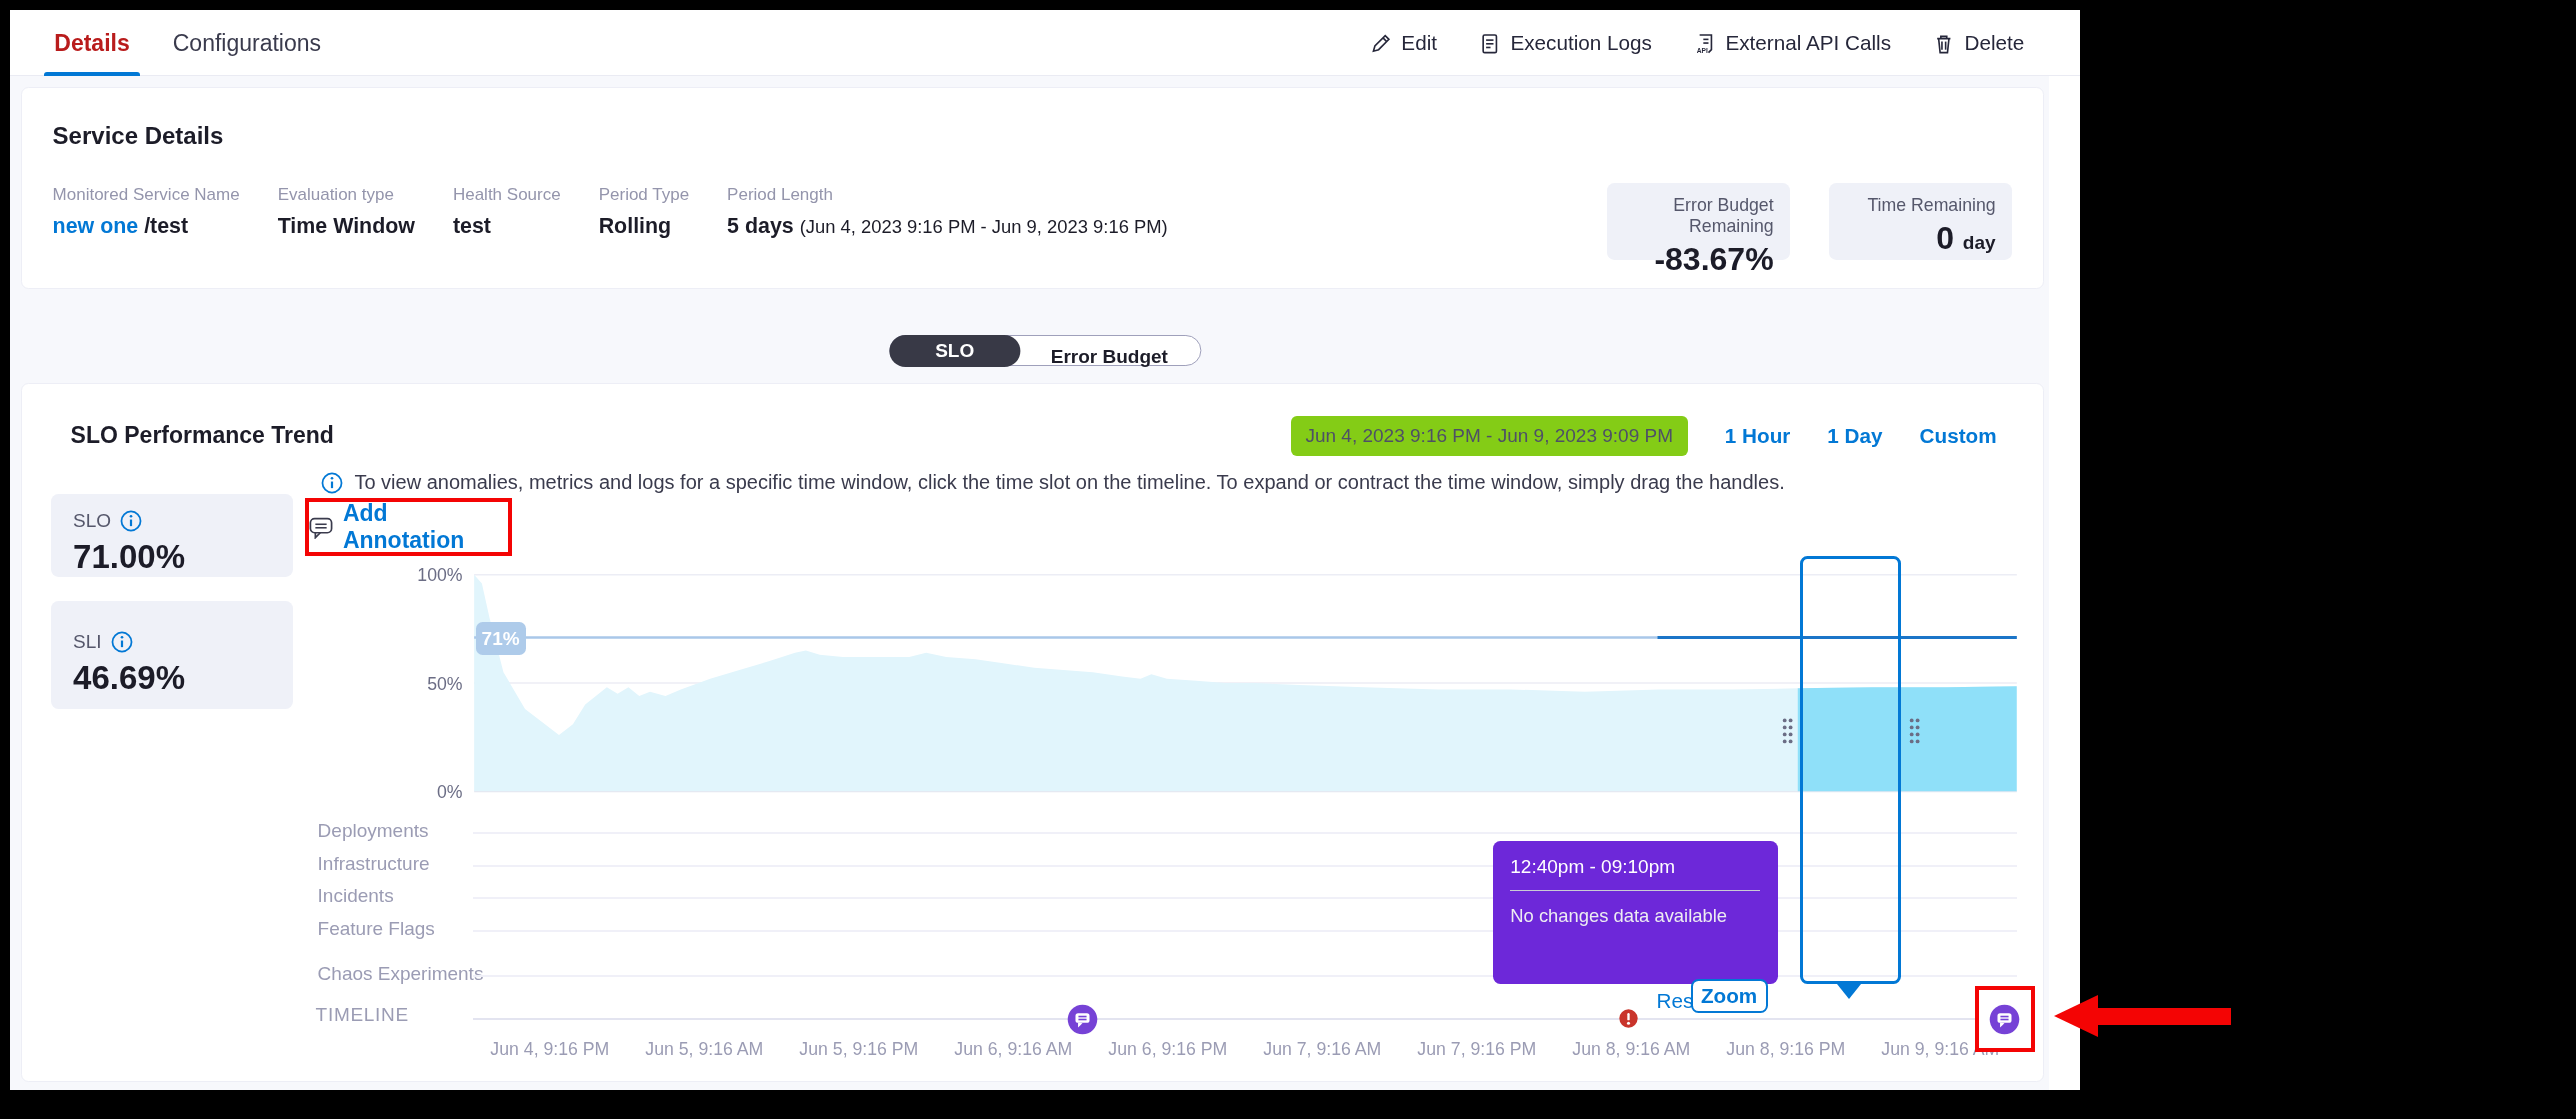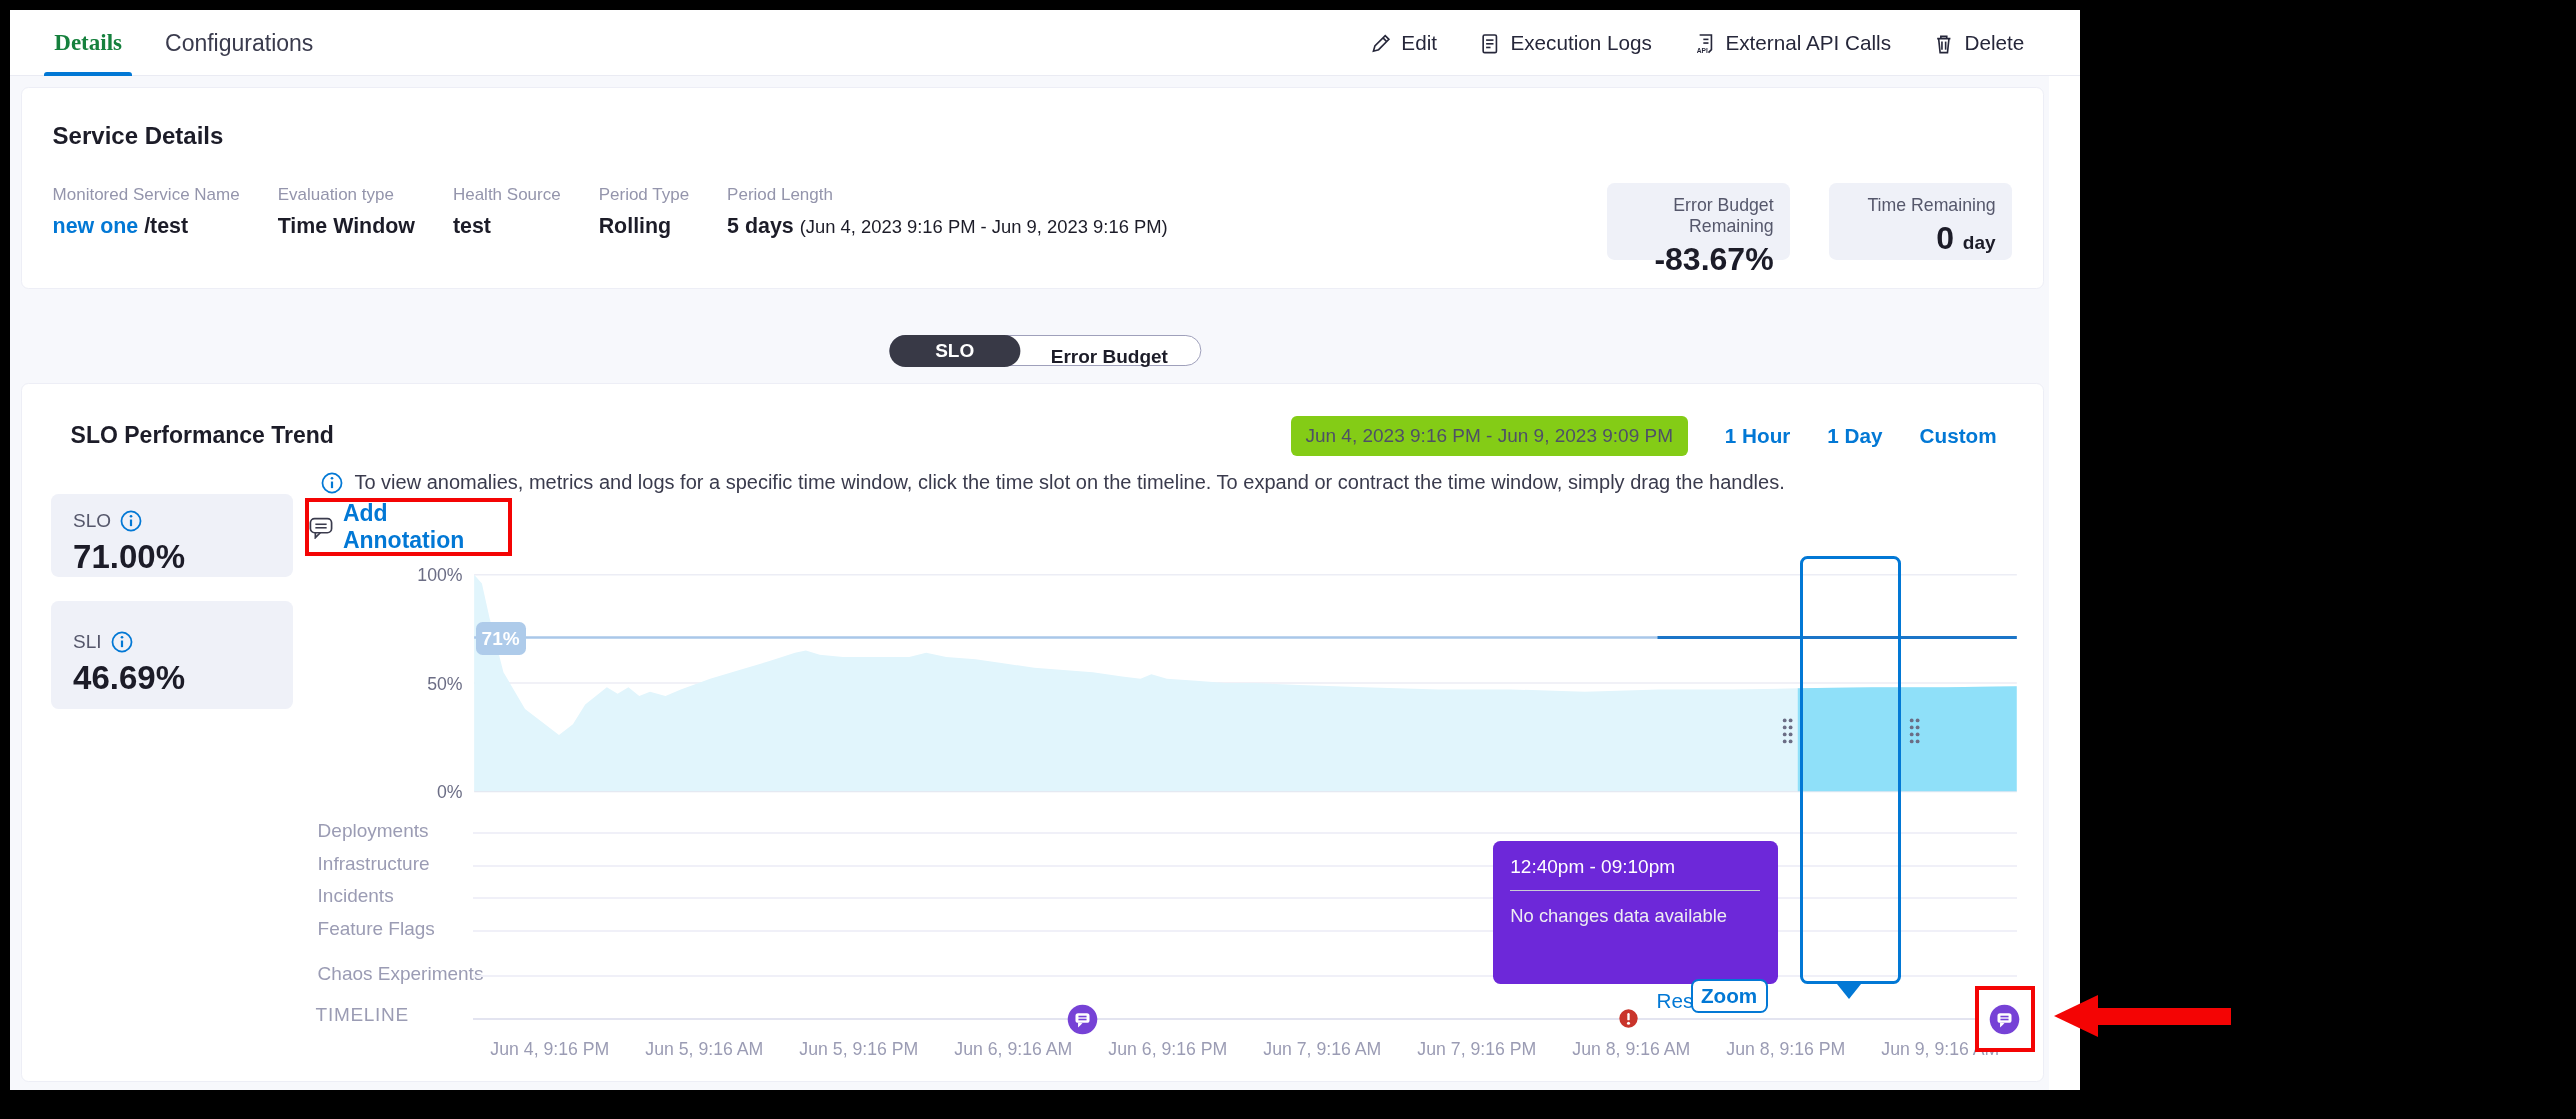--- a/index.html
+++ b/index.html
@@ -4,21 +4,21 @@
 <style>
   * { margin:0; padding:0; box-sizing:border-box; }
   html,body { width:2576px; height:1119px; background:#000; font-family:"Liberation Sans", sans-serif; position:relative; overflow:hidden; }
 
   .app { position:absolute; left:10.3px; top:10.3px; width:2070px; height:1080px; background:#fff; overflow:hidden; }
 
   
   .tabbar { position:absolute; left:0; top:0; width:100%; height:66px; background:#fff; border-bottom:1.5px solid #EAEBF3; }
   .tabs { position:absolute; left:44px; top:0; height:66px; display:flex; gap:43px; align-items:center; }
   .tab { font-size:23px; color:#3A3B4D; position:relative; height:66px; display:flex; align-items:center; cursor:pointer; }
-  .tab.active { font-weight:bold; color:#15803d;font-family:Liberation Serif, serif; }
+  .tab.active { font-weight:bold; color:#b91c1c; }
   .tab.active::after { content:""; position:absolute; left:-10.3px; right:-10.3px; bottom:0; height:4.4px; background:#0278D5; border-radius:3px 3px 0 0; }
   .actions { position:absolute; right:56px; top:0; height:66px; display:flex; gap:41px; align-items:center; }
   .action-btn { display:flex; gap:8.9px; align-items:center; font-size:20.7px; color:#26273A; cursor:pointer; }
   .action-btn svg { width:23.6px; height:23.6px; stroke:#26273A; fill:none; stroke-width:2.2; }
   .api-txt { font:bold 9px "Liberation Sans", sans-serif; fill:#26273A; stroke:none; }
 
   
   .section { position:absolute; left:0; top:66px; width:2039px; height:1014px; background:#F7F8FC; }
   .vstrip { position:absolute; right:0; top:66px; width:31px; height:1014px; background:#fff; }
 

